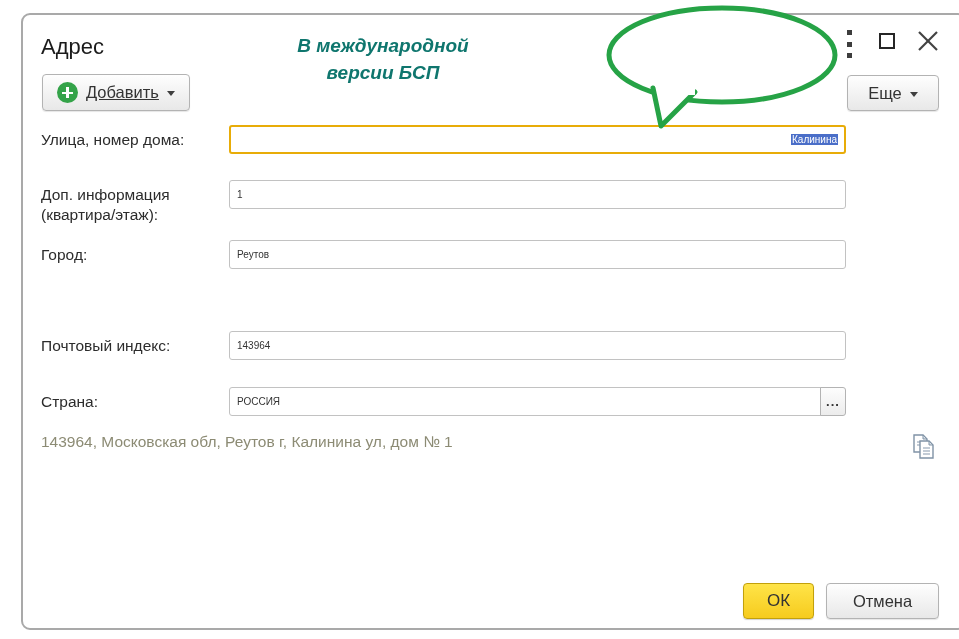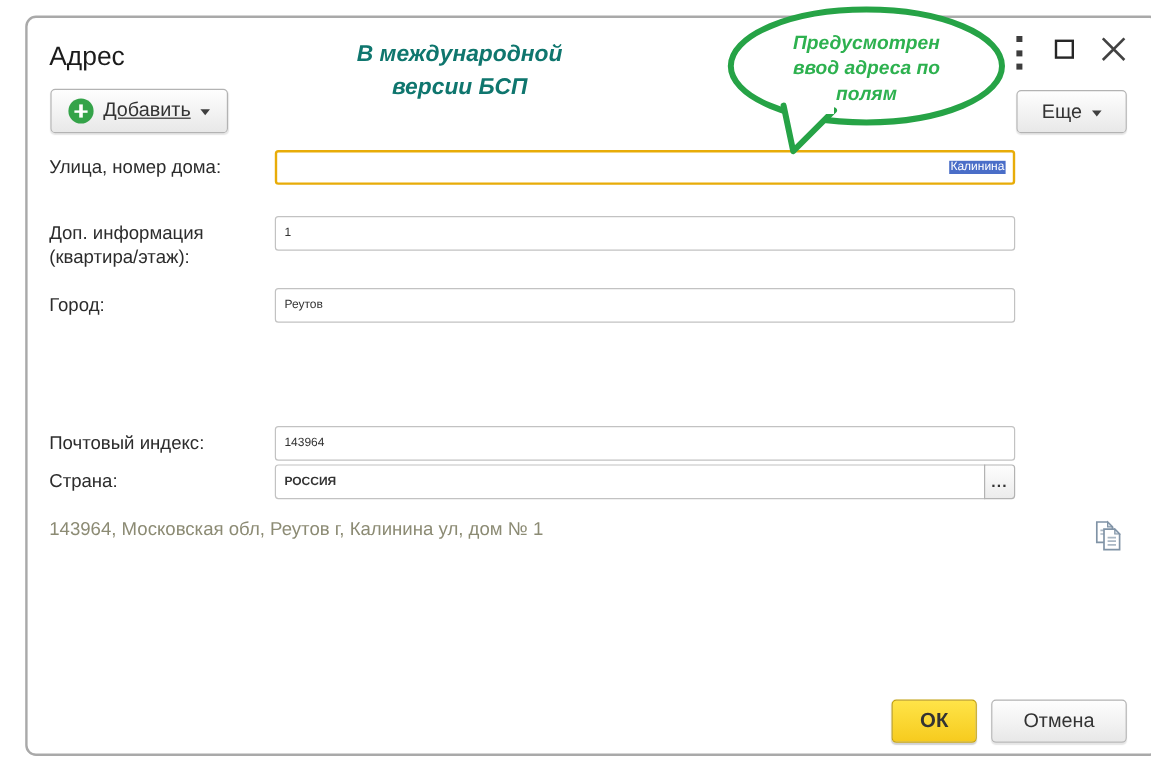--- a/index.html
+++ b/index.html
@@ -43,45 +43,45 @@
   .plus::before, .plus::after { content:""; position:absolute; background:#fff; }
   .plus::before { left:5px; top:9.5px; width:11px; height:2.4px; }
   .plus::after  { left:9.3px; top:5px; width:2.4px; height:11px; }
 
   .arr { width:0; height:0; border-left:4px solid transparent; border-right:4px solid transparent;
          border-top:5px solid #3f3f3f; margin-top:2px; }
 
   
   .row { position:absolute; left:18px; width:805px; display:flex; align-items:flex-start; }
   .r0 { top:110px; } .r1 { top:165px; } .r2 { top:225px; }
-  .r3 { top:275px; } .r4 { top:340px; } .r5 { top:372px; }
+  .r3 { top:275px; } .r4 { top:316px; } .r5 { top:372px; }
   .label { width:188px; padding-top:5px; font-size:15.5px; color:#2c2c2c; line-height:20px; }
   .inputbox { flex:1; height:29px; border:1px solid #c2c2c2; border-radius:3px;
               padding:0 7px; font-size:10px; color:#333; background:#fff;
               font-family:"Liberation Sans", sans-serif;justify-content:flex-end; }
   input.inputbox { outline:none; }
   .inputbox.focused { border:2px solid #e8ac08; display:flex; align-items:center; padding:0 6px; }
   .sel { background:#4a6ec8; color:#fff; padding:0 1px; }
 
   .country-wrap { flex:1; display:flex; }
-  .country-wrap input { border-radius:3px 0 0 3px;font-weight:bold; }
+  .country-wrap input { border-radius:3px 0 0 3px; }
   .picker { width:26px; height:29px; margin-left:-1px; border:1px solid #b3b3b3;
             border-radius:0 3px 3px 0; background:linear-gradient(#fdfdfd,#ececec);
             font-size:13px; font-weight:bold; letter-spacing:1px; color:#333;
             line-height:20px; cursor:pointer; }
 
   .summary { position:absolute; left:18px; top:418px; width:820px;
              font-size:15.5px; color:#8c8b74; }
   .copy-btn { position:absolute; left:884px; top:416px; width:34px; height:34px; cursor:pointer;
               background:none; border:none; }
 
   
   .ok-btn { position:absolute; left:720px; top:568px; width:71px; height:36px;
             background:linear-gradient(#ffe448,#f6cb1e); border:1px solid #c2a00b; border-radius:4px;
-            font-size:17px; font-weight:bold; color:#333; cursor:pointer;
+            font-size:17px; font-weight:normal; color:#333; cursor:pointer;
             box-shadow:0 1px 1px rgba(0,0,0,0.18); }
   .cancel-btn { position:absolute; left:803px; top:568px; width:113px; height:36px; font-size:16.5px; }
 </style>
 </head>
 <body>
 
 <div class="dialog">
 
   <div class="title">Адрес</div>
 
@@ -89,25 +89,20 @@
     <span>В международной</span>
     <span>версии БСП</span>
   </div>
 
   <div class="bubble">
     <svg width="245" height="145" viewBox="0 0 245 145">
       <ellipse cx="124" cy="52" rx="113" ry="47" fill="#ffffff" stroke="#26a346" stroke-width="5"></ellipse>
       <path d="M 55 85 L 63 123 L 97 89" fill="#ffffff" stroke="#26a346" stroke-width="5" stroke-linecap="round" stroke-linejoin="round"></path>
       <path d="M 60 80 L 97 80 L 97 92 L 60 92 Z" fill="#ffffff" stroke="none"></path>
     </svg>
-    <div class="bubble-text">
-      <span>Предусмотрен</span>
-      <span>ввод адреса по</span>
-      <span>полям</span>
-    </div>
   </div>
 
   <div class="kebab">
     <span class="dot"></span>
     <span class="dot"></span>
     <span class="dot"></span>
   </div>
   <div class="maxbtn"></div>
   <div class="closebtn">
     <svg width="24" height="24" viewBox="0 0 24 24">

